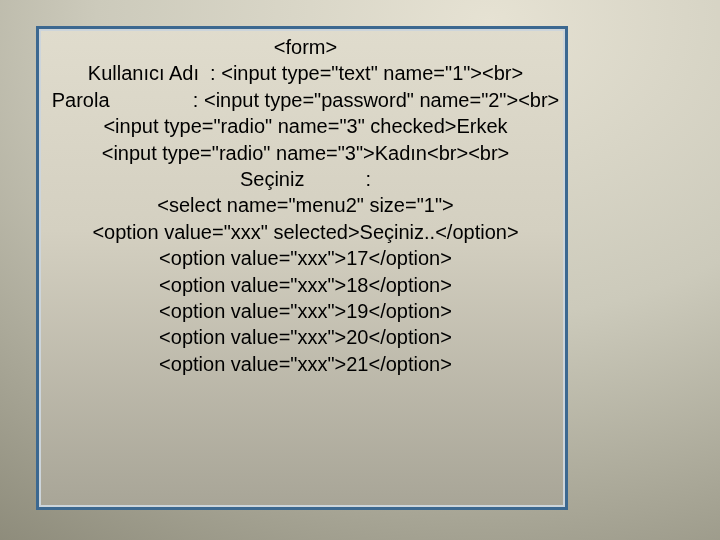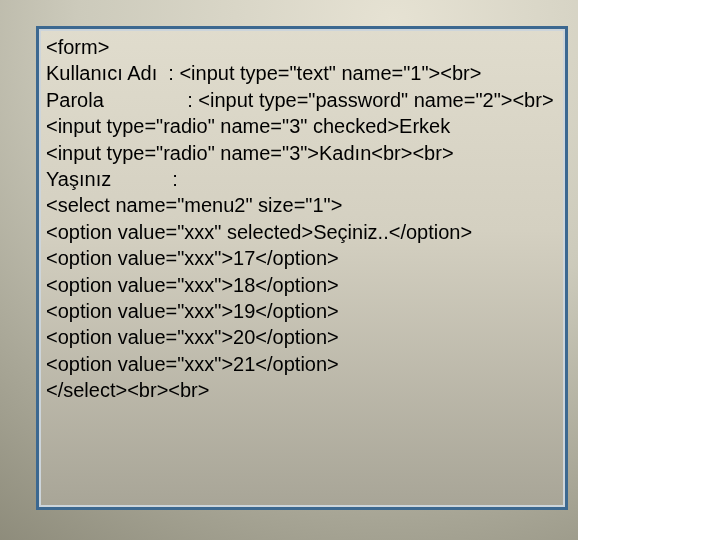--- a/index.html
+++ b/index.html
@@ -10,28 +10,29 @@
     --box-fill-bottom: #a8a597;
     --page-bg-light: #e6e2d3;
     --page-bg-mid: #cccabb;
     --page-bg-dark: #82806f;
     --text-color: #000000;
   }
   * { margin: 0; padding: 0; box-sizing: border-box; }
   html, body { width: 720px; height: 540px; overflow: hidden; }
   .stage {
     position: relative;
-    width: 578px;
+    width: 720px;
     height: 540px;
     background:
       radial-gradient(ellipse 130% 130% at 68% 4%,
         var(--page-bg-light) 0%,
         var(--page-bg-mid) 42%,
         var(--page-bg-dark) 100%);
     font-family: "Liberation Sans", "DejaVu Sans", sans-serif;
+    text-align: center;
   }
   .code-box {
     position: absolute;
     left: 36px;
     top: 26px;
     width: 532px;
     height: 484px;
     border: 3px solid var(--box-border);
     box-shadow: inset 0 0 0 2px var(--box-border-highlight);
     background: linear-gradient(180deg,
@@ -52,23 +53,22 @@
 </head>
 <body>
 
 <div class="stage">
   <div class="code-box">
     <div class="code-line">&lt;form&gt;</div>
     <div class="code-line">Kullanıcı Adı  : &lt;input type="text" name="1"&gt;&lt;br&gt;</div>
     <div class="code-line">Parola               : &lt;input type="password" name="2"&gt;&lt;br&gt;</div>
     <div class="code-line">&lt;input type="radio" name="3" checked&gt;Erkek</div>
     <div class="code-line">&lt;input type="radio" name="3"&gt;Kadın&lt;br&gt;&lt;br&gt;</div>
-    <div class="code-line">Yaşınız           :</div>
+    <div class="code-line">Seçiniz           :</div>
     <div class="code-line">&lt;select name="menu2" size="1"&gt;</div>
     <div class="code-line">&lt;option value="xxx" selected&gt;Seçiniz..&lt;/option&gt;</div>
     <div class="code-line">&lt;option value="xxx"&gt;17&lt;/option&gt;</div>
     <div class="code-line">&lt;option value="xxx"&gt;18&lt;/option&gt;</div>
     <div class="code-line">&lt;option value="xxx"&gt;19&lt;/option&gt;</div>
     <div class="code-line">&lt;option value="xxx"&gt;20&lt;/option&gt;</div>
     <div class="code-line">&lt;option value="xxx"&gt;21&lt;/option&gt;</div>
-    <div class="code-line">&lt;/select&gt;&lt;br&gt;&lt;br&gt;</div>
   </div>
 </div>
 
 </body></html>

